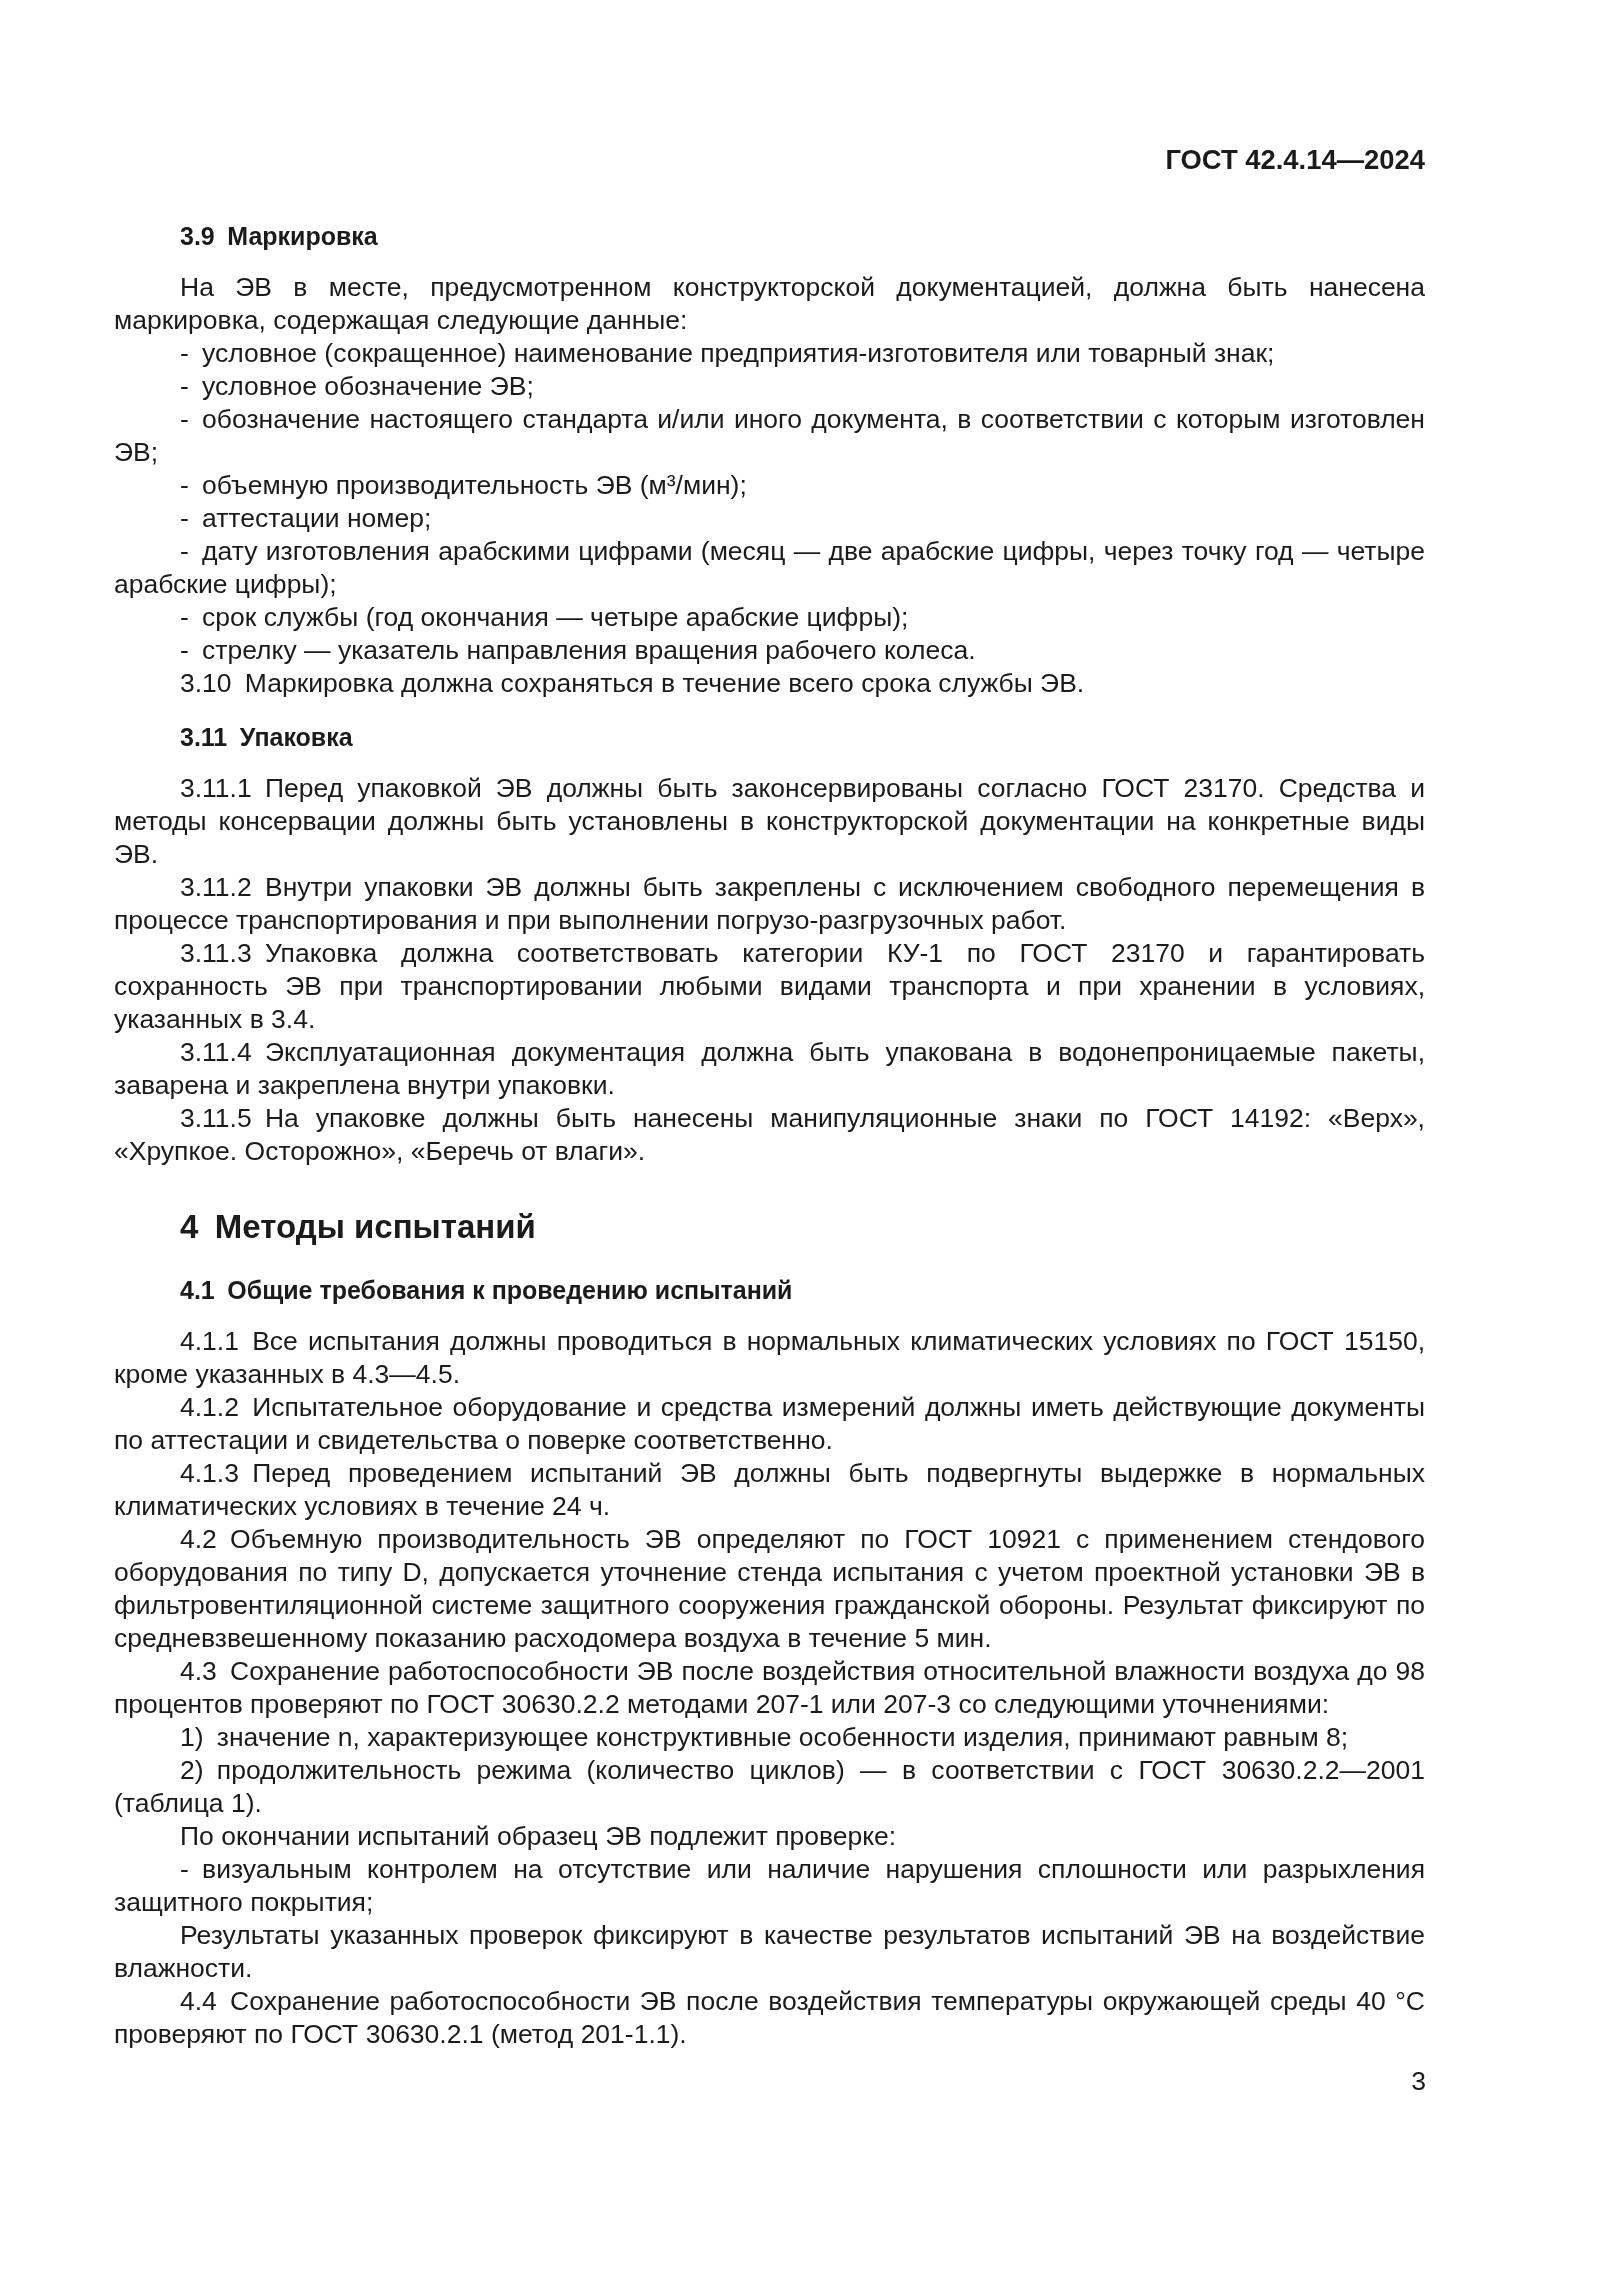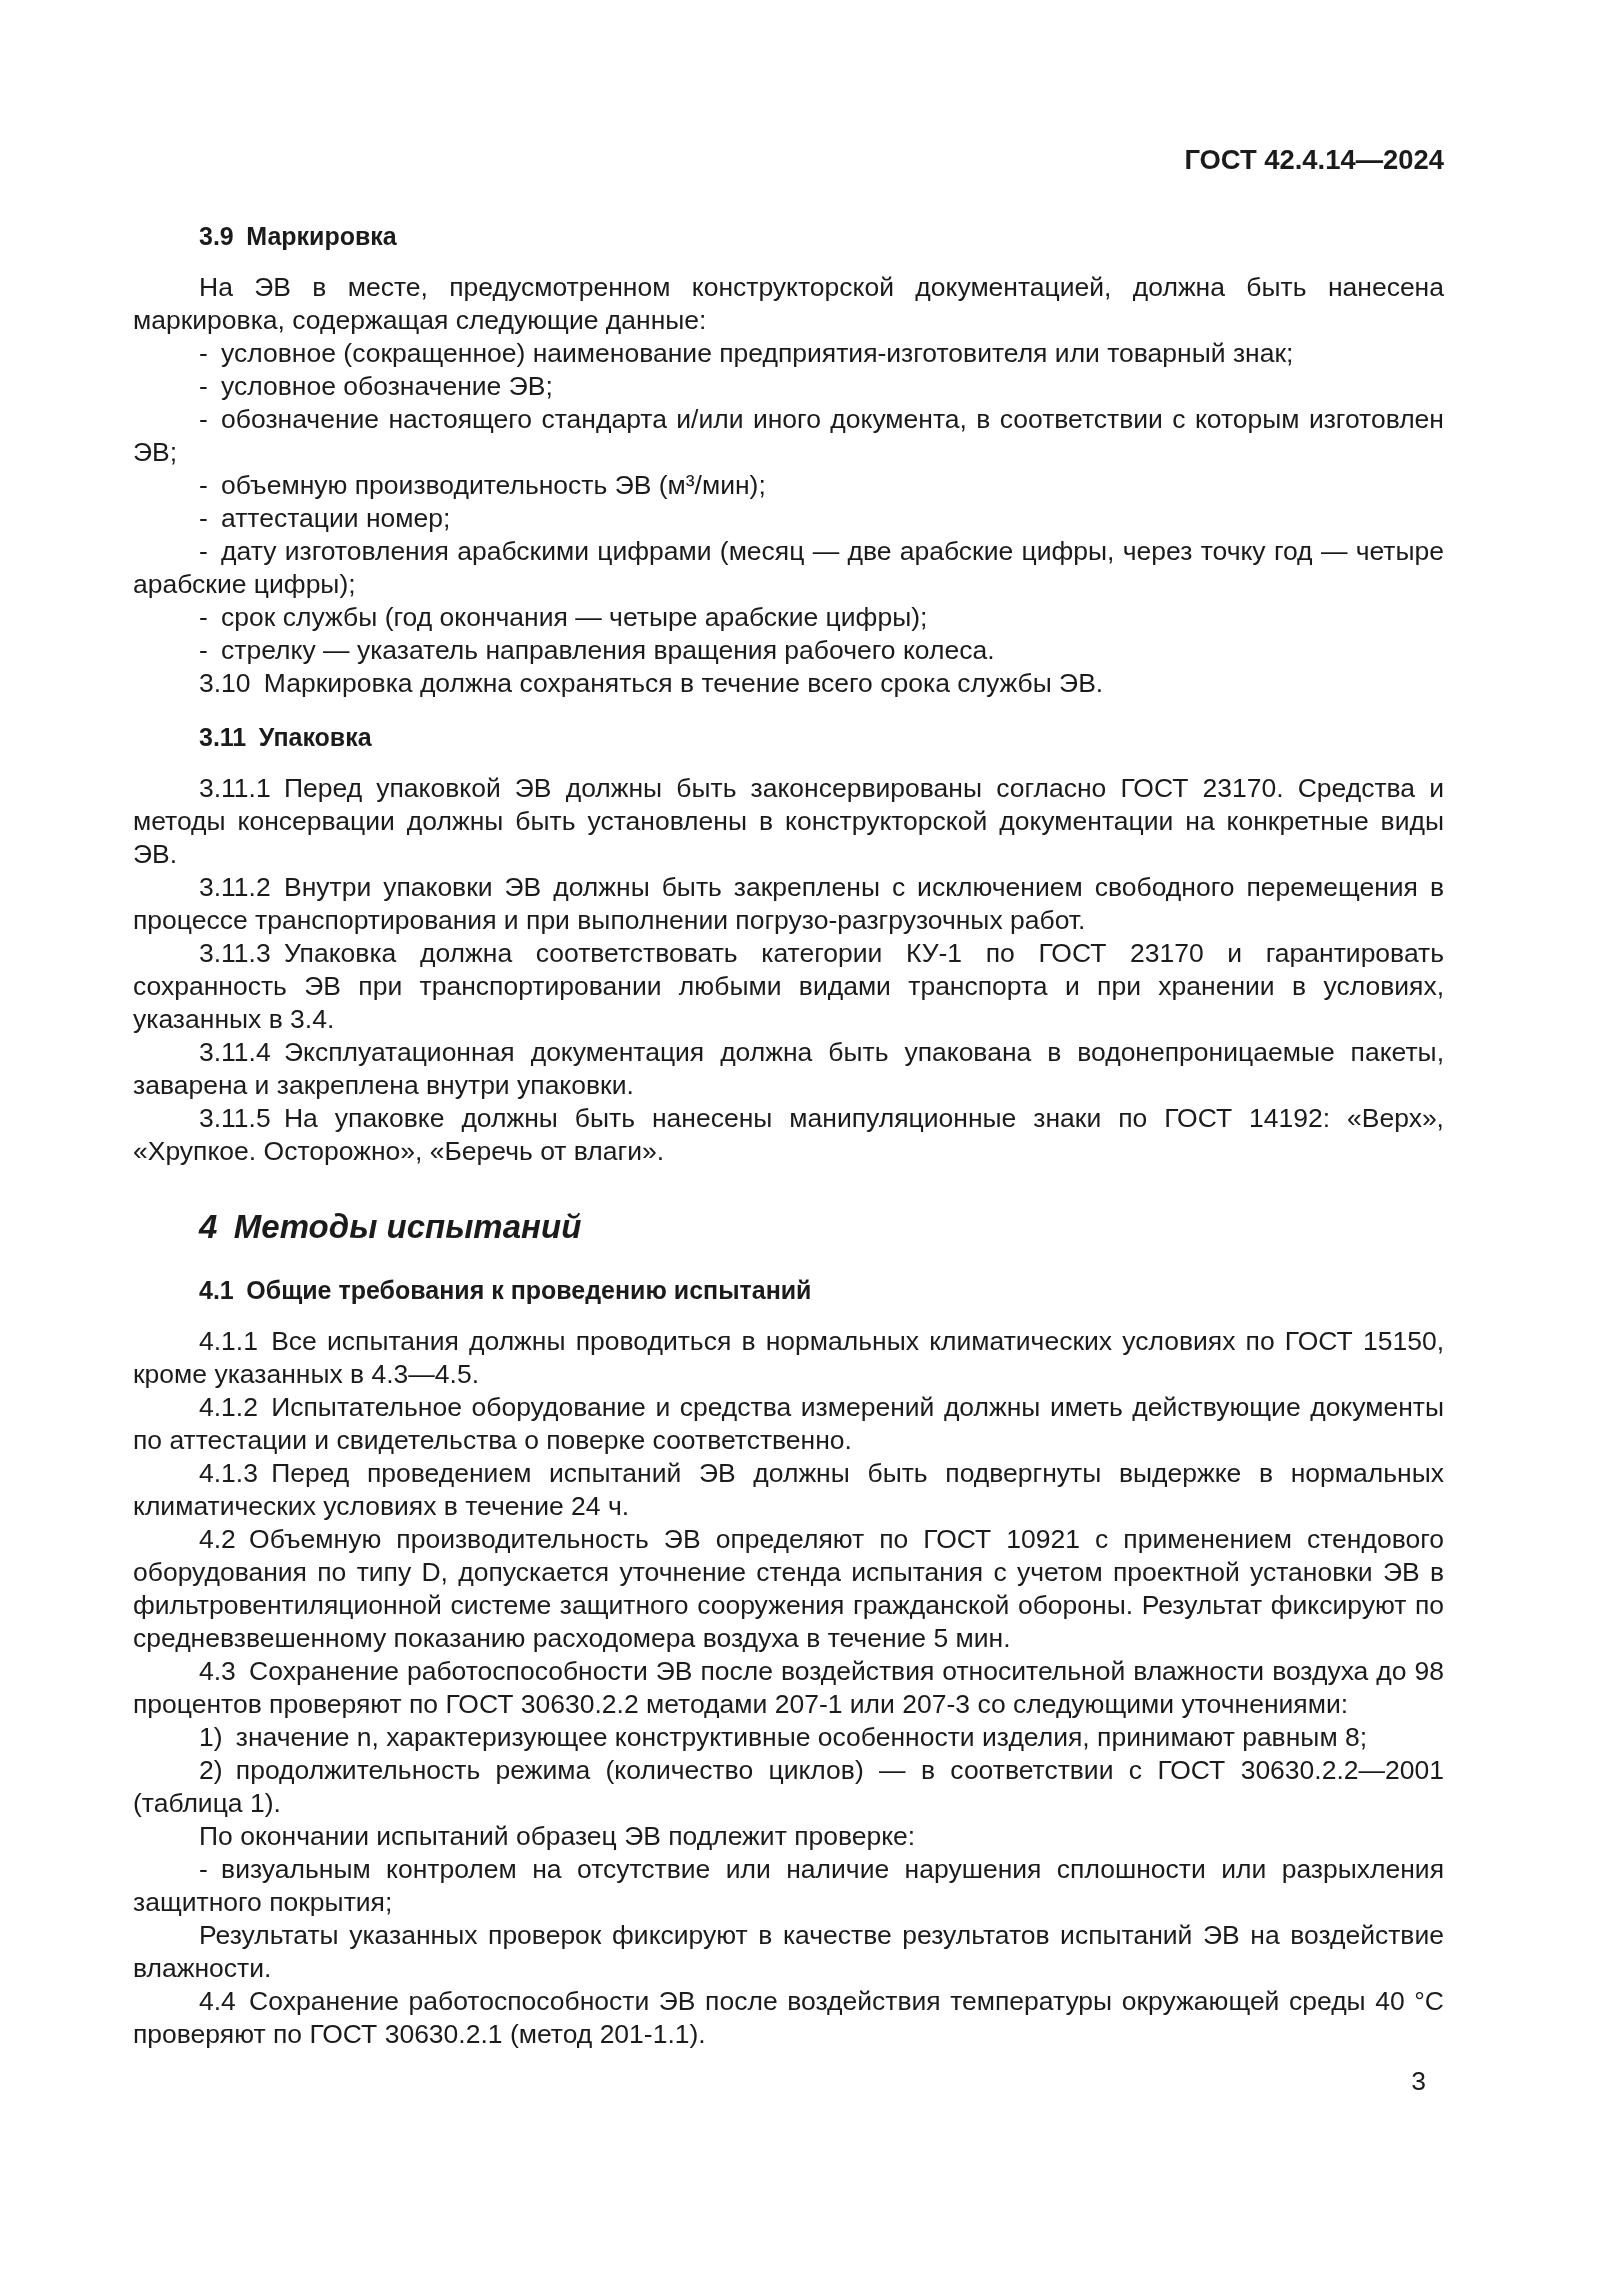--- a/index.html
+++ b/index.html
@@ -11,40 +11,39 @@
     position: relative;
     width: 1621px;
     height: 2293px;
     background: #ffffff;
     overflow: hidden;
     font-family: "Liberation Sans", sans-serif;
     color: #1b1b1b;
   }
   .content {
     position: absolute;
-    left: 133px;
+    left: 114px;
     top: 0;
     width: 1311px;
   }
   .running-header {
     padding-top: 144px;
     margin-bottom: 44px;
     text-align: right;
     font-weight: bold;
     font-size: 27.4px;
     line-height: 32px;
   }
   .h1 {
     font-size: 33px;
     font-weight: bold;
     line-height: 40px;
     margin: 39px 0 27.4px 0;
     text-indent: 66px;
     white-space: pre-wrap;
-    font-style: italic;
   }
   .h2 {
     font-size: 25px;
     font-weight: bold;
     line-height: 33px;
     margin: 21.6px 0 17.6px 0;
     text-indent: 66px;
     white-space: pre-wrap;
   }
   .p {

